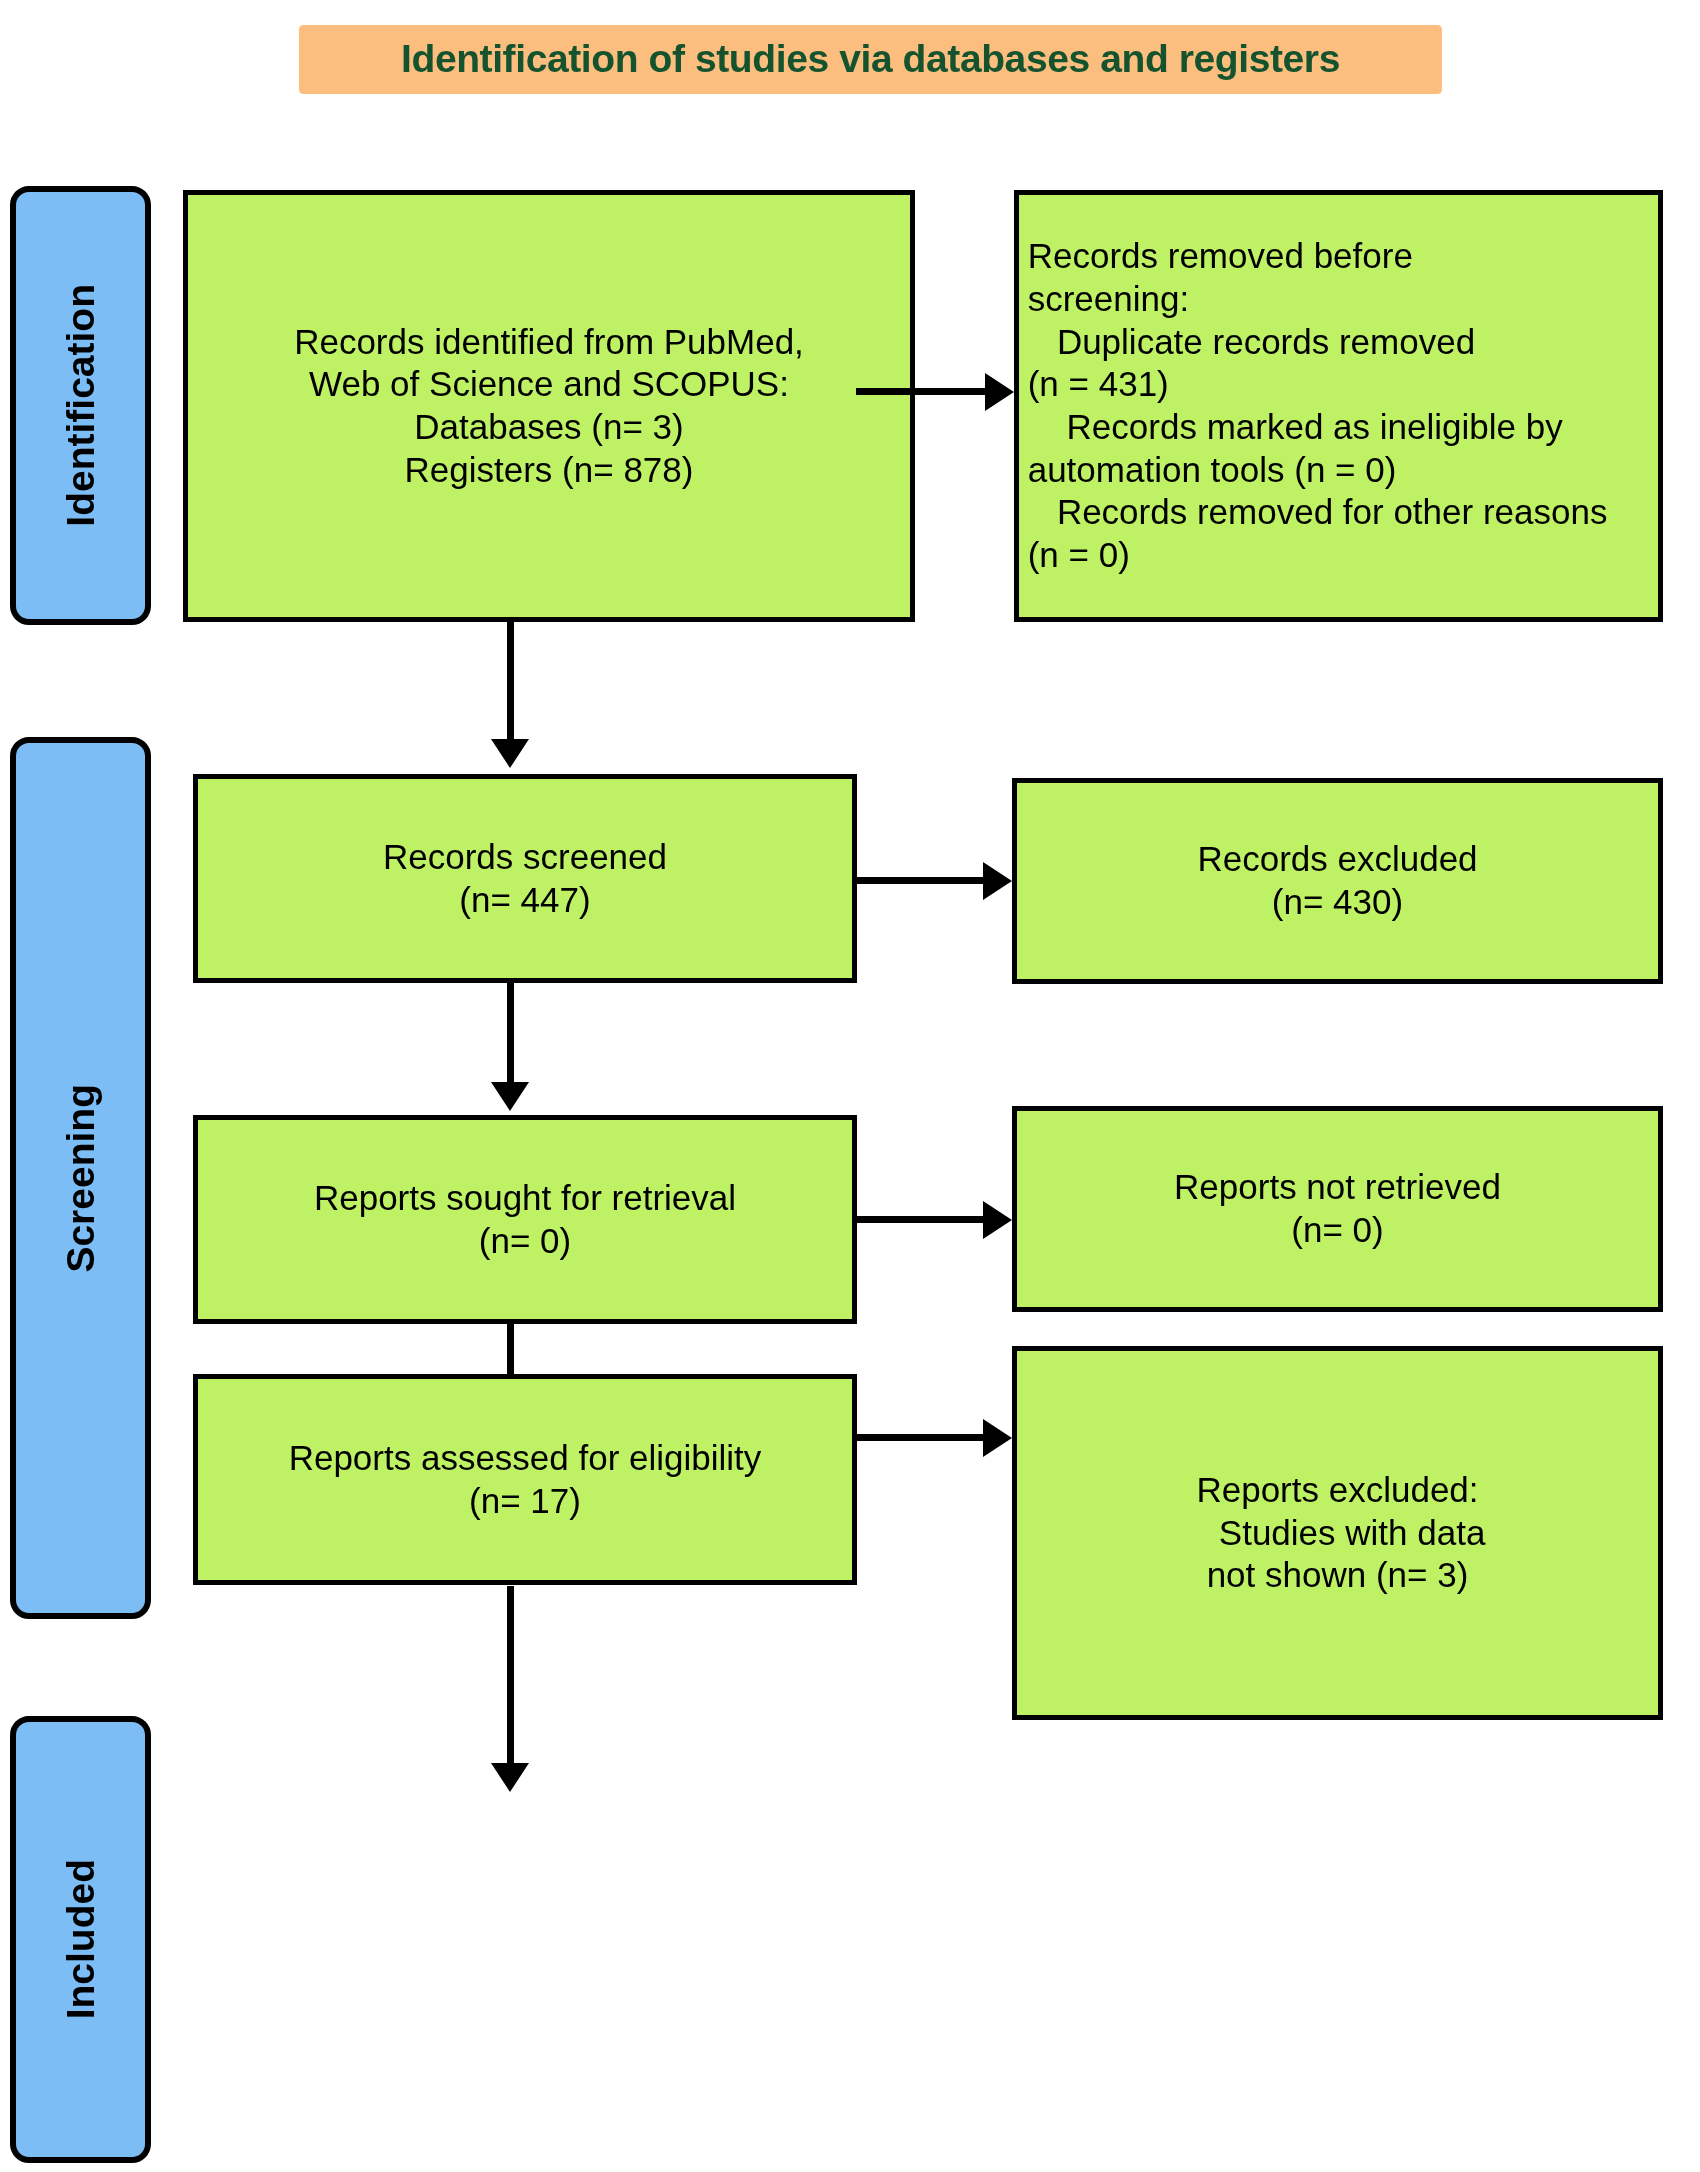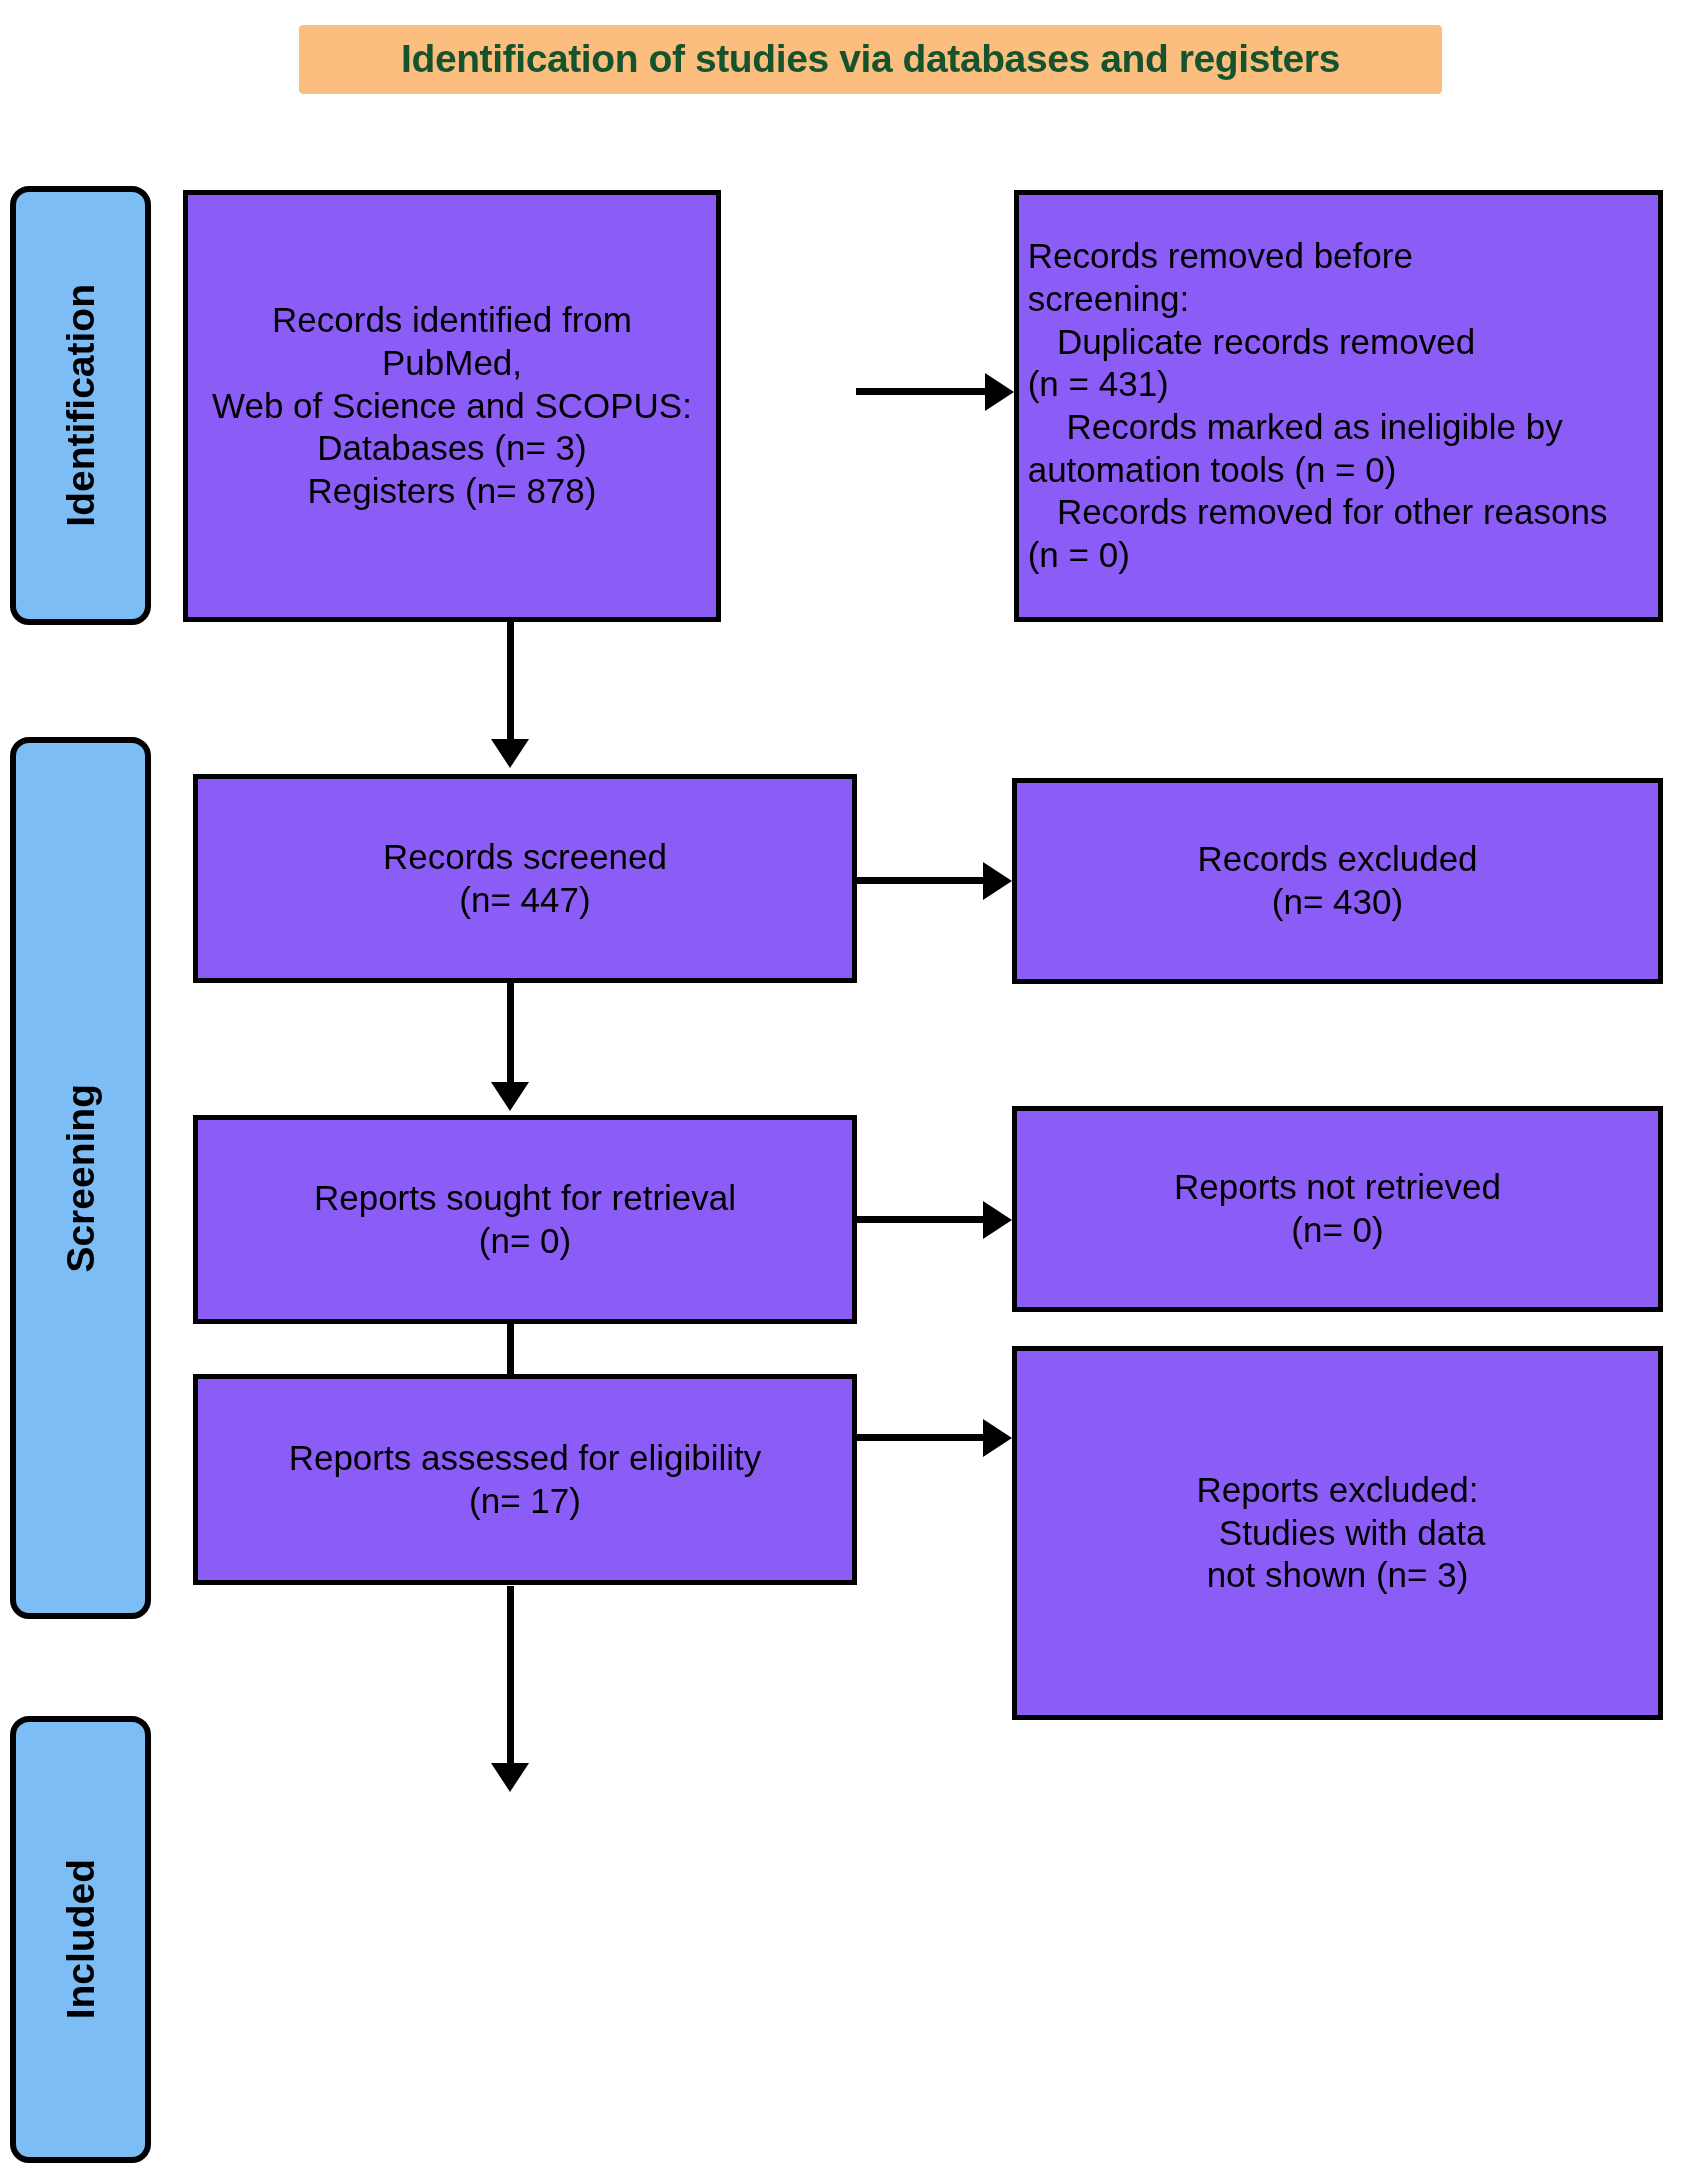--- a/index.html
+++ b/index.html
@@ -54,21 +54,21 @@
     font-size: 39px;
     font-weight: bold;
     color: #000000;
     white-space: nowrap;
     letter-spacing: 0px;
   }
 
   
   .node-box {
     position: absolute;
-    background: #8b5cf6;
+    background: #bef264;
     border: 5px solid #000000;
     box-sizing: border-box;
     display: flex;
     align-items: center;
     overflow: hidden;
   }
   .node-box.center-align { justify-content: center; }
   .node-box.left-align { justify-content: flex-start; }
 
   .node-text {
@@ -120,21 +120,21 @@
   </div>
 
   <div class="phase-bar" style="left:10px; top:737px; width:141px; height:882px;">
     <span class="phase-label">Screening</span>
   </div>
 
   <div class="phase-bar" style="left:10px; top:1716px; width:141px; height:447px;">
     <span class="phase-label">Included</span>
   </div>
 
-  <div class="node-box center-align" style="left:183px; top:190px; width:538px; height:432px;">
+  <div class="node-box center-align" style="left:183px; top:190px; width:732px; height:432px;">
     <div class="node-text c">Records identified from PubMed,
 Web of Science and SCOPUS:
 Databases (n= 3)
 Registers (n= 878)</div>
   </div>
 
   <div class="node-box left-align" style="left:1014px; top:190px; width:649px; height:432px;">
     <div class="node-text l">Records removed before
 screening:
    Duplicate records removed

